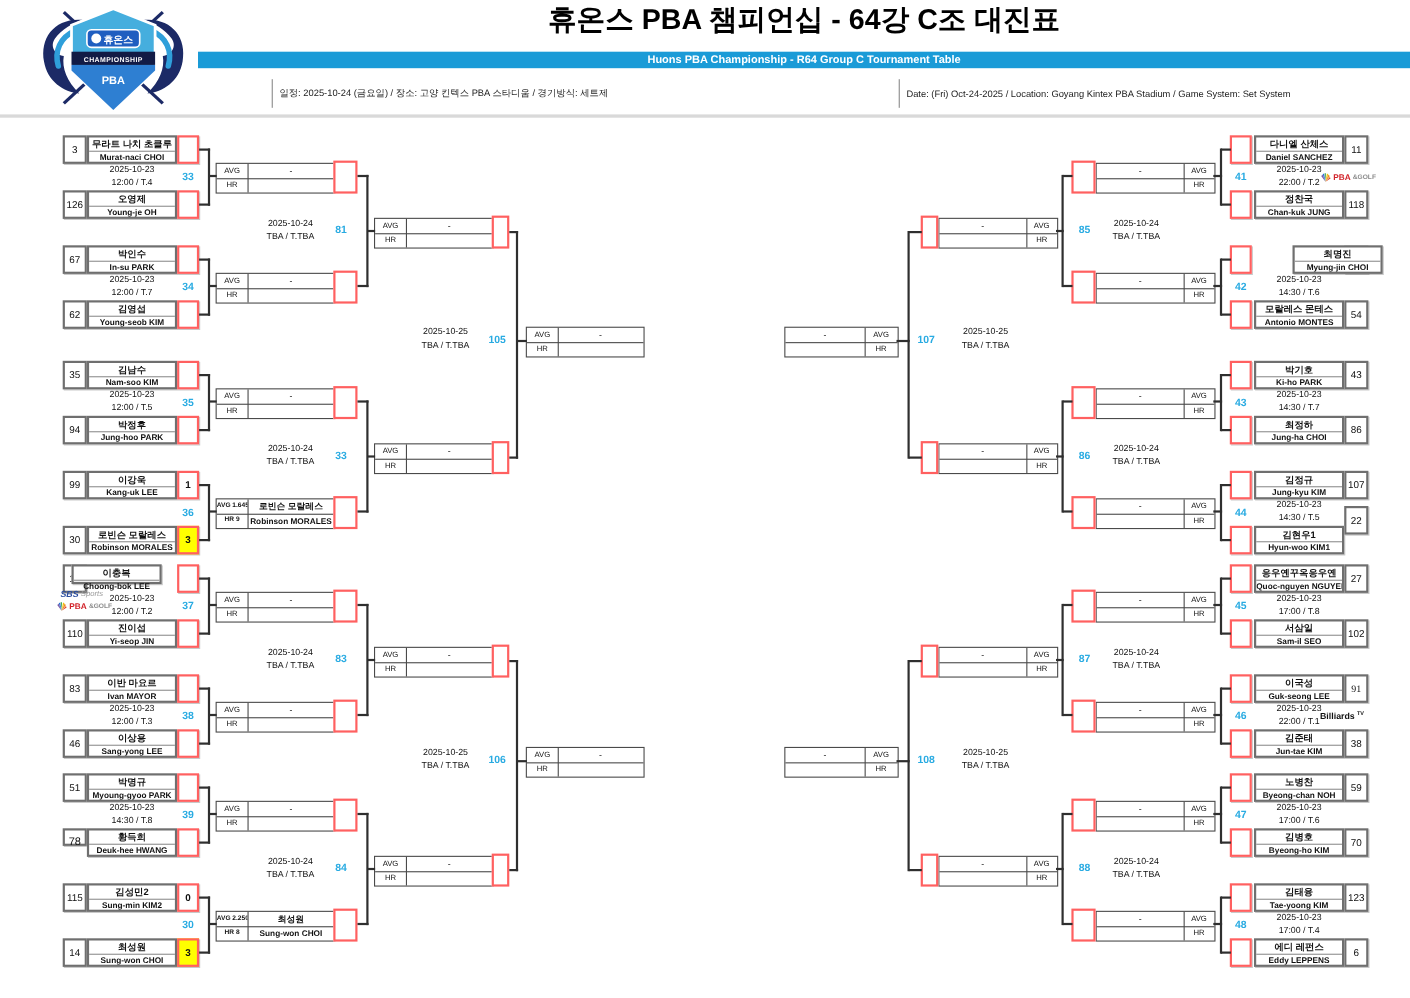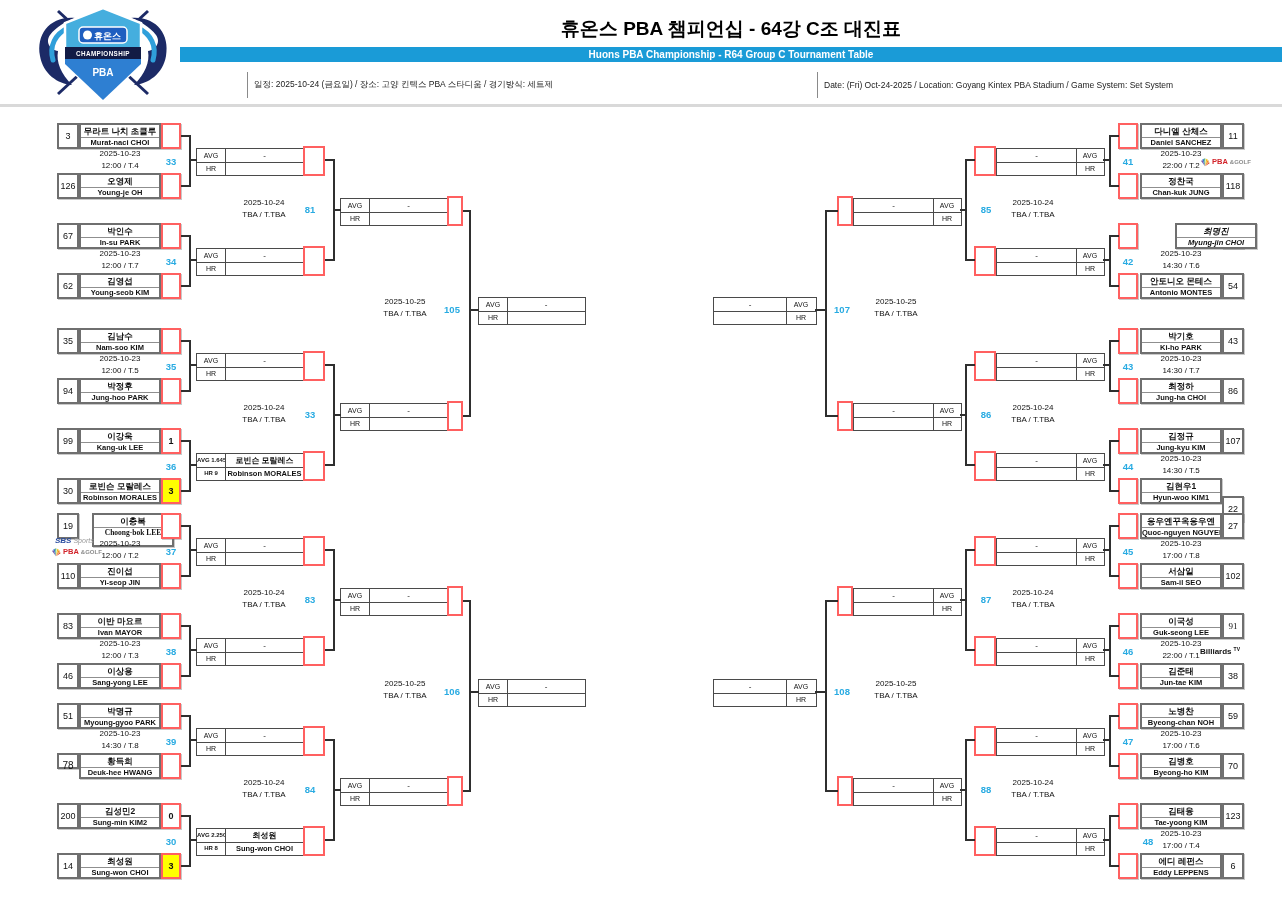--- a/index.html
+++ b/index.html
@@ -3,22 +3,22 @@
 <meta charset="utf-8">
 <style>
   html,body{margin:0;padding:0;}
   body{
     width:1282px;height:907px;position:relative;overflow:hidden;background:#fff;
     font-family:"Liberation Sans","DejaVu Sans",sans-serif;color:#111;
     --red:#ff6060;--banner:#1a9bd7;--num:#29abe2;--yellow:#ffff00;
   }
   .abs{position:absolute;}
   
-  .title{position:absolute;left:180px;top:16px;width:1102px;text-align:center;
-         font-size:19px;font-weight:bold;color:#000;}
+  .title{position:absolute;left:180px;top:0;width:1102px;text-align:center;
+         font-size:26px;font-weight:bold;color:#000;}
   .banner{position:absolute;left:180px;top:47px;width:1102px;height:15px;background:var(--banner);}
   .banner span{display:block;width:100%;text-align:center;font-size:10px;font-weight:bold;
          color:#fff;line-height:15px;}
   .info{position:absolute;top:72px;height:26px;display:flex;align-items:center;
         border-left:1px solid #8a8a8a;padding-left:6px;font-size:8.5px;color:#222;white-space:nowrap;}
   .hrule{position:absolute;left:0;top:104px;width:1282px;height:3px;background:#d9d9d9;}
   
   .pcell{position:absolute;box-sizing:border-box;border:2px solid #6f6f6f;background:#fff;
          text-align:center;box-shadow:1px 1px 0 rgba(120,120,120,.40);}
   .pcell.red{border-color:var(--red);}
@@ -189,21 +189,21 @@
       <div class="cell val ven" style="left: 28px; top: 13px; width: 79px; height: 13px;">Robinson MORALES</div>
       <div style="position: absolute; left: 0px; top: 13px; width: 107px; height: 1px; background: rgb(74, 74, 74);"></div>
       <div style="position: absolute; left: 28px; top: 0px; width: 1px; height: 26px; background: rgb(74, 74, 74);"></div>
     </div>
     <div class="redcell" style="left: 303px; top: 451px; width: 22px; height: 30px;"></div>
     <div class="line" style="left: 181px; top: 440px; width: 10px; height: 1.6px;"></div>
     <div class="line" style="left: 181px; top: 490px; width: 10px; height: 1.6px;"></div>
     <div class="line" style="left: 189px; top: 440px; width: 1.6px; height: 52px;"></div>
     <div class="line" style="left: 190px; top: 464px; width: 7px; height: 1.6px;"></div>
     <div class="pcell" style="left: 57px; top: 513px; width: 22px; height: 26px; line-height: 22px; font-size: 9px;">19</div>
-    <div class="pcell" style="left: 92px; top: 513px; width: 82px; height: 34px; font-family: Liberation Serif, serif;">
+    <div class="pcell" style="left: 65px; top: 513px; width: 82px; height: 18px;">
       <div class="nko">이충복</div>
       <div class="nen">Choong-bok LEE</div>
     </div>
     <div class="pcell red" style="left: 161px; top: 513px; width: 20px; height: 26px; line-height: 22px; font-size: 9px; font-weight: 700;"></div>
     <div class="pcell" style="left: 57px; top: 563px; width: 22px; height: 26px; line-height: 22px; font-size: 9px;">110</div>
     <div class="pcell" style="left: 79px; top: 563px; width: 82px; height: 26px;">
       <div class="nko">진이섭</div>
       <div class="nen">Yi-seop JIN</div>
     </div>
     <div class="pcell red" style="left: 161px; top: 563px; width: 20px; height: 26px; line-height: 22px; font-size: 9px; font-weight: 700;"></div>
@@ -288,21 +288,21 @@
       <div class="cell val vko" style="left: 28px; top: 0px; width: 79px; height: 13px;">-</div>
       <div class="cell val ven" style="left: 28px; top: 13px; width: 79px; height: 13px;"></div>
       <div style="position: absolute; left: 0px; top: 13px; width: 107px; height: 1px; background: rgb(74, 74, 74);"></div>
       <div style="position: absolute; left: 28px; top: 0px; width: 1px; height: 26px; background: rgb(74, 74, 74);"></div>
     </div>
     <div class="redcell" style="left: 303px; top: 726px; width: 22px; height: 30px;"></div>
     <div class="line" style="left: 181px; top: 715px; width: 10px; height: 1.6px;"></div>
     <div class="line" style="left: 181px; top: 765px; width: 10px; height: 1.6px;"></div>
     <div class="line" style="left: 189px; top: 715px; width: 1.6px; height: 52px;"></div>
     <div class="line" style="left: 190px; top: 739px; width: 7px; height: 1.6px;"></div>
-    <div class="pcell" style="left: 57px; top: 803px; width: 22px; height: 26px; line-height: 22px; font-size: 9px;">200</div>
+    <div class="pcell" style="left: 57px; top: 803px; width: 22px; height: 26px; line-height: 22px; font-size: 9px;">115</div>
     <div class="pcell" style="left: 79px; top: 803px; width: 82px; height: 26px;">
       <div class="nko">김성민2</div>
       <div class="nen">Sung-min KIM2</div>
     </div>
     <div class="pcell red" style="left: 161px; top: 803px; width: 20px; height: 26px; line-height: 22px; font-size: 9px; font-weight: 700;">0</div>
     <div class="pcell" style="left: 57px; top: 853px; width: 22px; height: 26px; line-height: 22px; font-size: 9px;">14</div>
     <div class="pcell" style="left: 79px; top: 853px; width: 82px; height: 26px;">
       <div class="nko">최성원</div>
       <div class="nen">Sung-won CHOI</div>
     </div>
@@ -449,28 +449,28 @@
           <path d="M6 10 L2.8 1.6 4.4 1Z" fill="#2b6fd4"></path>
           <path d="M6 10 L5 .6 6.4 .6Z" fill="#35a243"></path>
           <path d="M6 10 L7.6 1 9.2 1.6Z" fill="#f2c20e"></path>
           <path d="M6 10 L9.2 2.4 10.8 3.6Z" fill="#ef8d1e"></path>
           <path d="M6 10 L10.8 4.8 11.6 6.4Z" fill="#e1482c"></path>
         </svg></span>
       <span class="pba1">PBA</span>
       <span class="pba2">&amp;GOLF</span>
     </div>
     <div class="pcell" style="left: 1222px; top: 223px; width: 22px; height: 26px; line-height: 22px; font-size: 9px;">75</div>
-    <div class="pcell" style="left: 1175px; top: 223px; width: 82px; height: 26px; font-style: italic;">
+    <div class="pcell" style="left: 1175px; top: 223px; width: 82px; height: 26px;">
       <div class="nko">최명진</div>
       <div class="nen">Myung-jin CHOI</div>
     </div>
     <div class="pcell red" style="left: 1118px; top: 223px; width: 20px; height: 26px; line-height: 22px; font-size: 9px; font-weight: 700;"></div>
     <div class="pcell" style="left: 1222px; top: 273px; width: 22px; height: 26px; line-height: 22px; font-size: 9px;">54</div>
     <div class="pcell" style="left: 1140px; top: 273px; width: 82px; height: 26px;">
-      <div class="nko">안토니오 몬테스</div>
+      <div class="nko">모랄레스 몬테스</div>
       <div class="nen">Antonio MONTES</div>
     </div>
     <div class="pcell red" style="left: 1118px; top: 273px; width: 20px; height: 26px; line-height: 22px; font-size: 9px; font-weight: 700;"></div>
     <div class="dtxt" style="left: 1141px; top: 249px; width: 80px; height: 10px;">2025-10-23</div>
     <div class="dtxt" style="left: 1141px; top: 261px; width: 80px; height: 10px;">14:30 / T.6</div>
     <div class="num" style="left: 1117px; top: 256px; width: 22px; height: 11px;">42</div>
     <div class="obox" style="left: 996px; top: 248px; width: 107px; height: 26px;">
       <div class="cell lab" style="left: 79px; top: 0px; width: 28px; height: 13px;">AVG</div>
       <div class="cell lab" style="left: 79px; top: 13px; width: 28px; height: 13px;">HR</div>
       <div class="cell val vko" style="left: 0px; top: 0px; width: 79px; height: 13px;">-</div>
@@ -510,21 +510,21 @@
     <div class="line" style="left: 1110px; top: 340px; width: 9px; height: 1.6px;"></div>
     <div class="line" style="left: 1110px; top: 390px; width: 9px; height: 1.6px;"></div>
     <div class="line" style="left: 1109px; top: 340px; width: 1.6px; height: 52px;"></div>
     <div class="line" style="left: 1103px; top: 364px; width: 8px; height: 1.6px;"></div>
     <div class="pcell" style="left: 1222px; top: 428px; width: 22px; height: 26px; line-height: 22px; font-size: 9px;">107</div>
     <div class="pcell" style="left: 1140px; top: 428px; width: 82px; height: 26px;">
       <div class="nko">김정규</div>
       <div class="nen">Jung-kyu KIM</div>
     </div>
     <div class="pcell red" style="left: 1118px; top: 428px; width: 20px; height: 26px; line-height: 22px; font-size: 9px; font-weight: 700;"></div>
-    <div class="pcell" style="left: 1222px; top: 496px; width: 22px; height: 26px; line-height: 22px; font-size: 9px;">22</div>
+    <div class="pcell" style="left: 1222px; top: 460px; width: 22px; height: 26px; line-height: 22px; font-size: 9px;">22</div>
     <div class="pcell" style="left: 1140px; top: 478px; width: 82px; height: 26px;">
       <div class="nko">김현우1</div>
       <div class="nen">Hyun-woo KIM1</div>
     </div>
     <div class="pcell red" style="left: 1118px; top: 478px; width: 20px; height: 26px; line-height: 22px; font-size: 9px; font-weight: 700;"></div>
     <div class="dtxt" style="left: 1141px; top: 454px; width: 80px; height: 10px;">2025-10-23</div>
     <div class="dtxt" style="left: 1141px; top: 466px; width: 80px; height: 10px;">14:30 / T.5</div>
     <div class="num" style="left: 1117px; top: 461px; width: 22px; height: 11px;">44</div>
     <div class="obox" style="left: 996px; top: 453px; width: 107px; height: 26px;">
       <div class="cell lab" style="left: 79px; top: 0px; width: 28px; height: 13px;">AVG</div>
@@ -634,21 +634,21 @@
     </div>
     <div class="pcell red" style="left: 1118px; top: 803px; width: 20px; height: 26px; line-height: 22px; font-size: 9px; font-weight: 700;"></div>
     <div class="pcell" style="left: 1222px; top: 853px; width: 22px; height: 26px; line-height: 22px; font-size: 9px;">6</div>
     <div class="pcell" style="left: 1140px; top: 853px; width: 82px; height: 26px;">
       <div class="nko">에디 레펀스</div>
       <div class="nen">Eddy LEPPENS</div>
     </div>
     <div class="pcell red" style="left: 1118px; top: 853px; width: 20px; height: 26px; line-height: 22px; font-size: 9px; font-weight: 700;"></div>
     <div class="dtxt" style="left: 1141px; top: 829px; width: 80px; height: 10px;">2025-10-23</div>
     <div class="dtxt" style="left: 1141px; top: 841px; width: 80px; height: 10px;">17:00 / T.4</div>
-    <div class="num" style="left: 1117px; top: 836px; width: 22px; height: 11px; margin-left: 20px;">48</div>
+    <div class="num" style="left: 1117px; top: 836px; width: 22px; height: 11px;">48</div>
     <div class="obox" style="left: 996px; top: 828px; width: 107px; height: 26px;">
       <div class="cell lab" style="left: 79px; top: 0px; width: 28px; height: 13px;">AVG</div>
       <div class="cell lab" style="left: 79px; top: 13px; width: 28px; height: 13px;">HR</div>
       <div class="cell val vko" style="left: 0px; top: 0px; width: 79px; height: 13px;">-</div>
       <div class="cell val ven" style="left: 0px; top: 13px; width: 79px; height: 13px;"></div>
       <div style="position: absolute; left: 0px; top: 13px; width: 107px; height: 1px; background: rgb(74, 74, 74);"></div>
       <div style="position: absolute; left: 79px; top: 0px; width: 1px; height: 26px; background: rgb(74, 74, 74);"></div>
     </div>
     <div class="redcell" style="left: 974px; top: 826px; width: 22px; height: 30px;"></div>
     <div class="line" style="left: 1110px; top: 815px; width: 9px; height: 1.6px;"></div>

